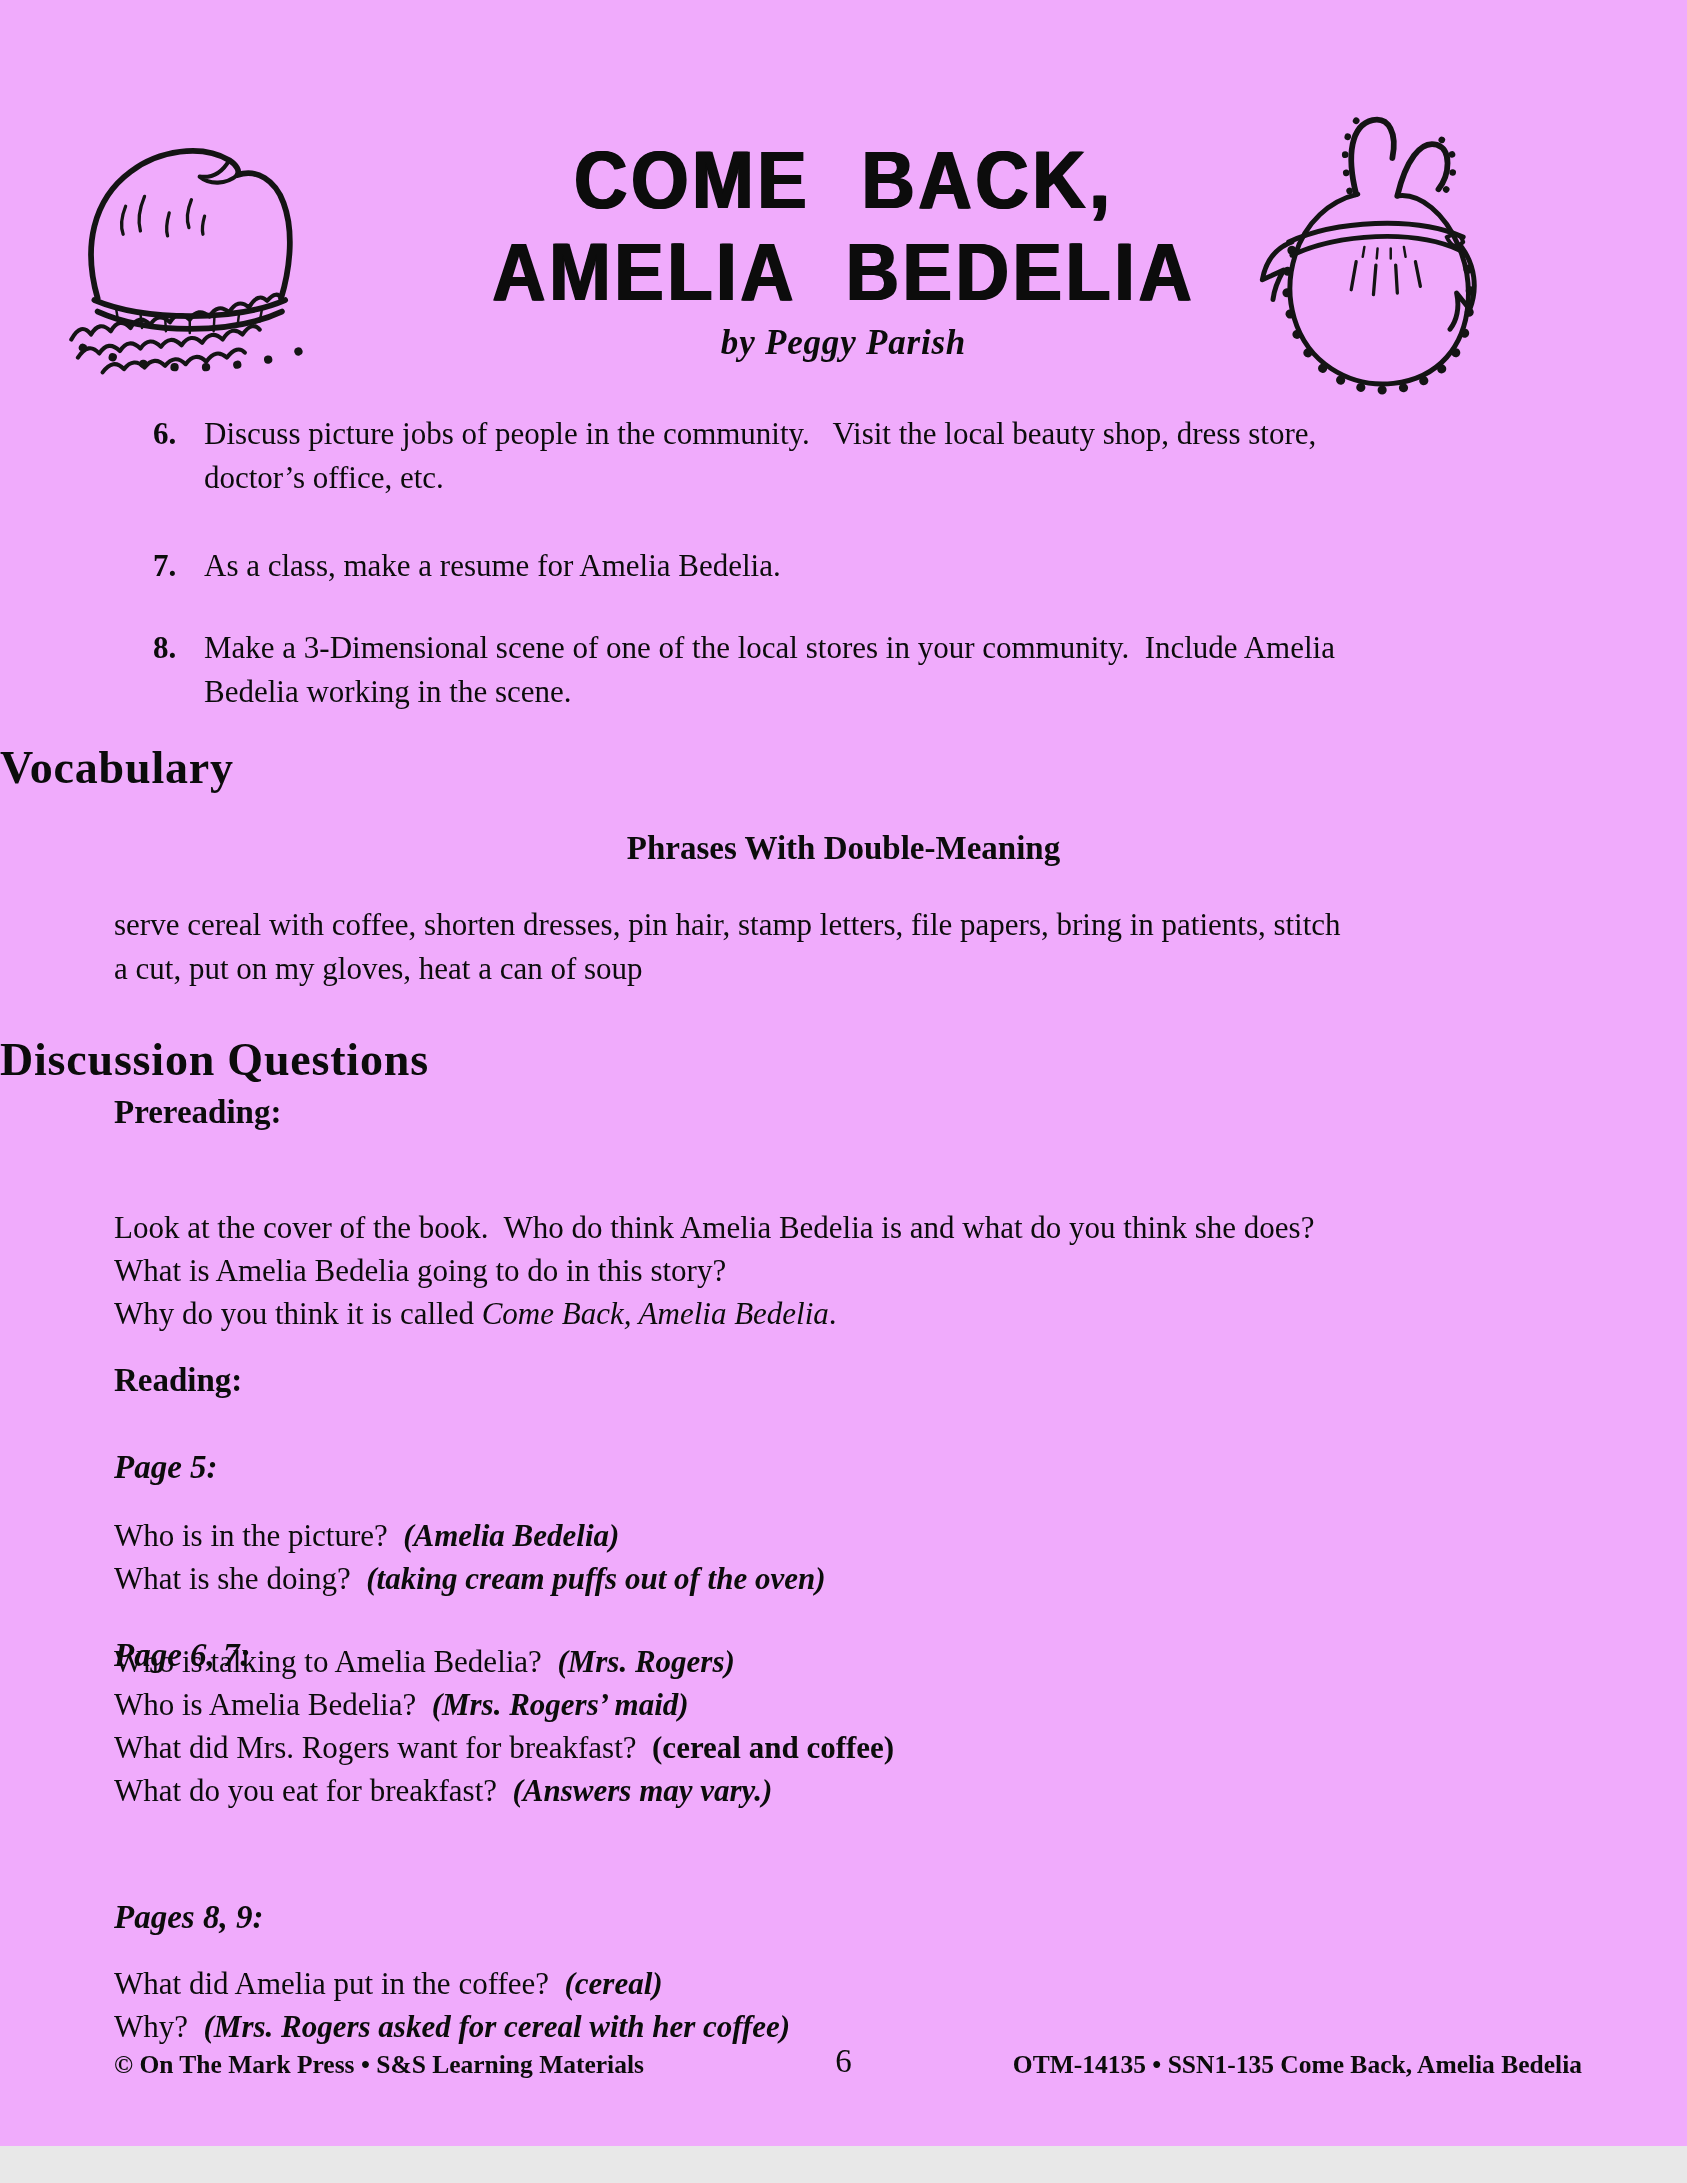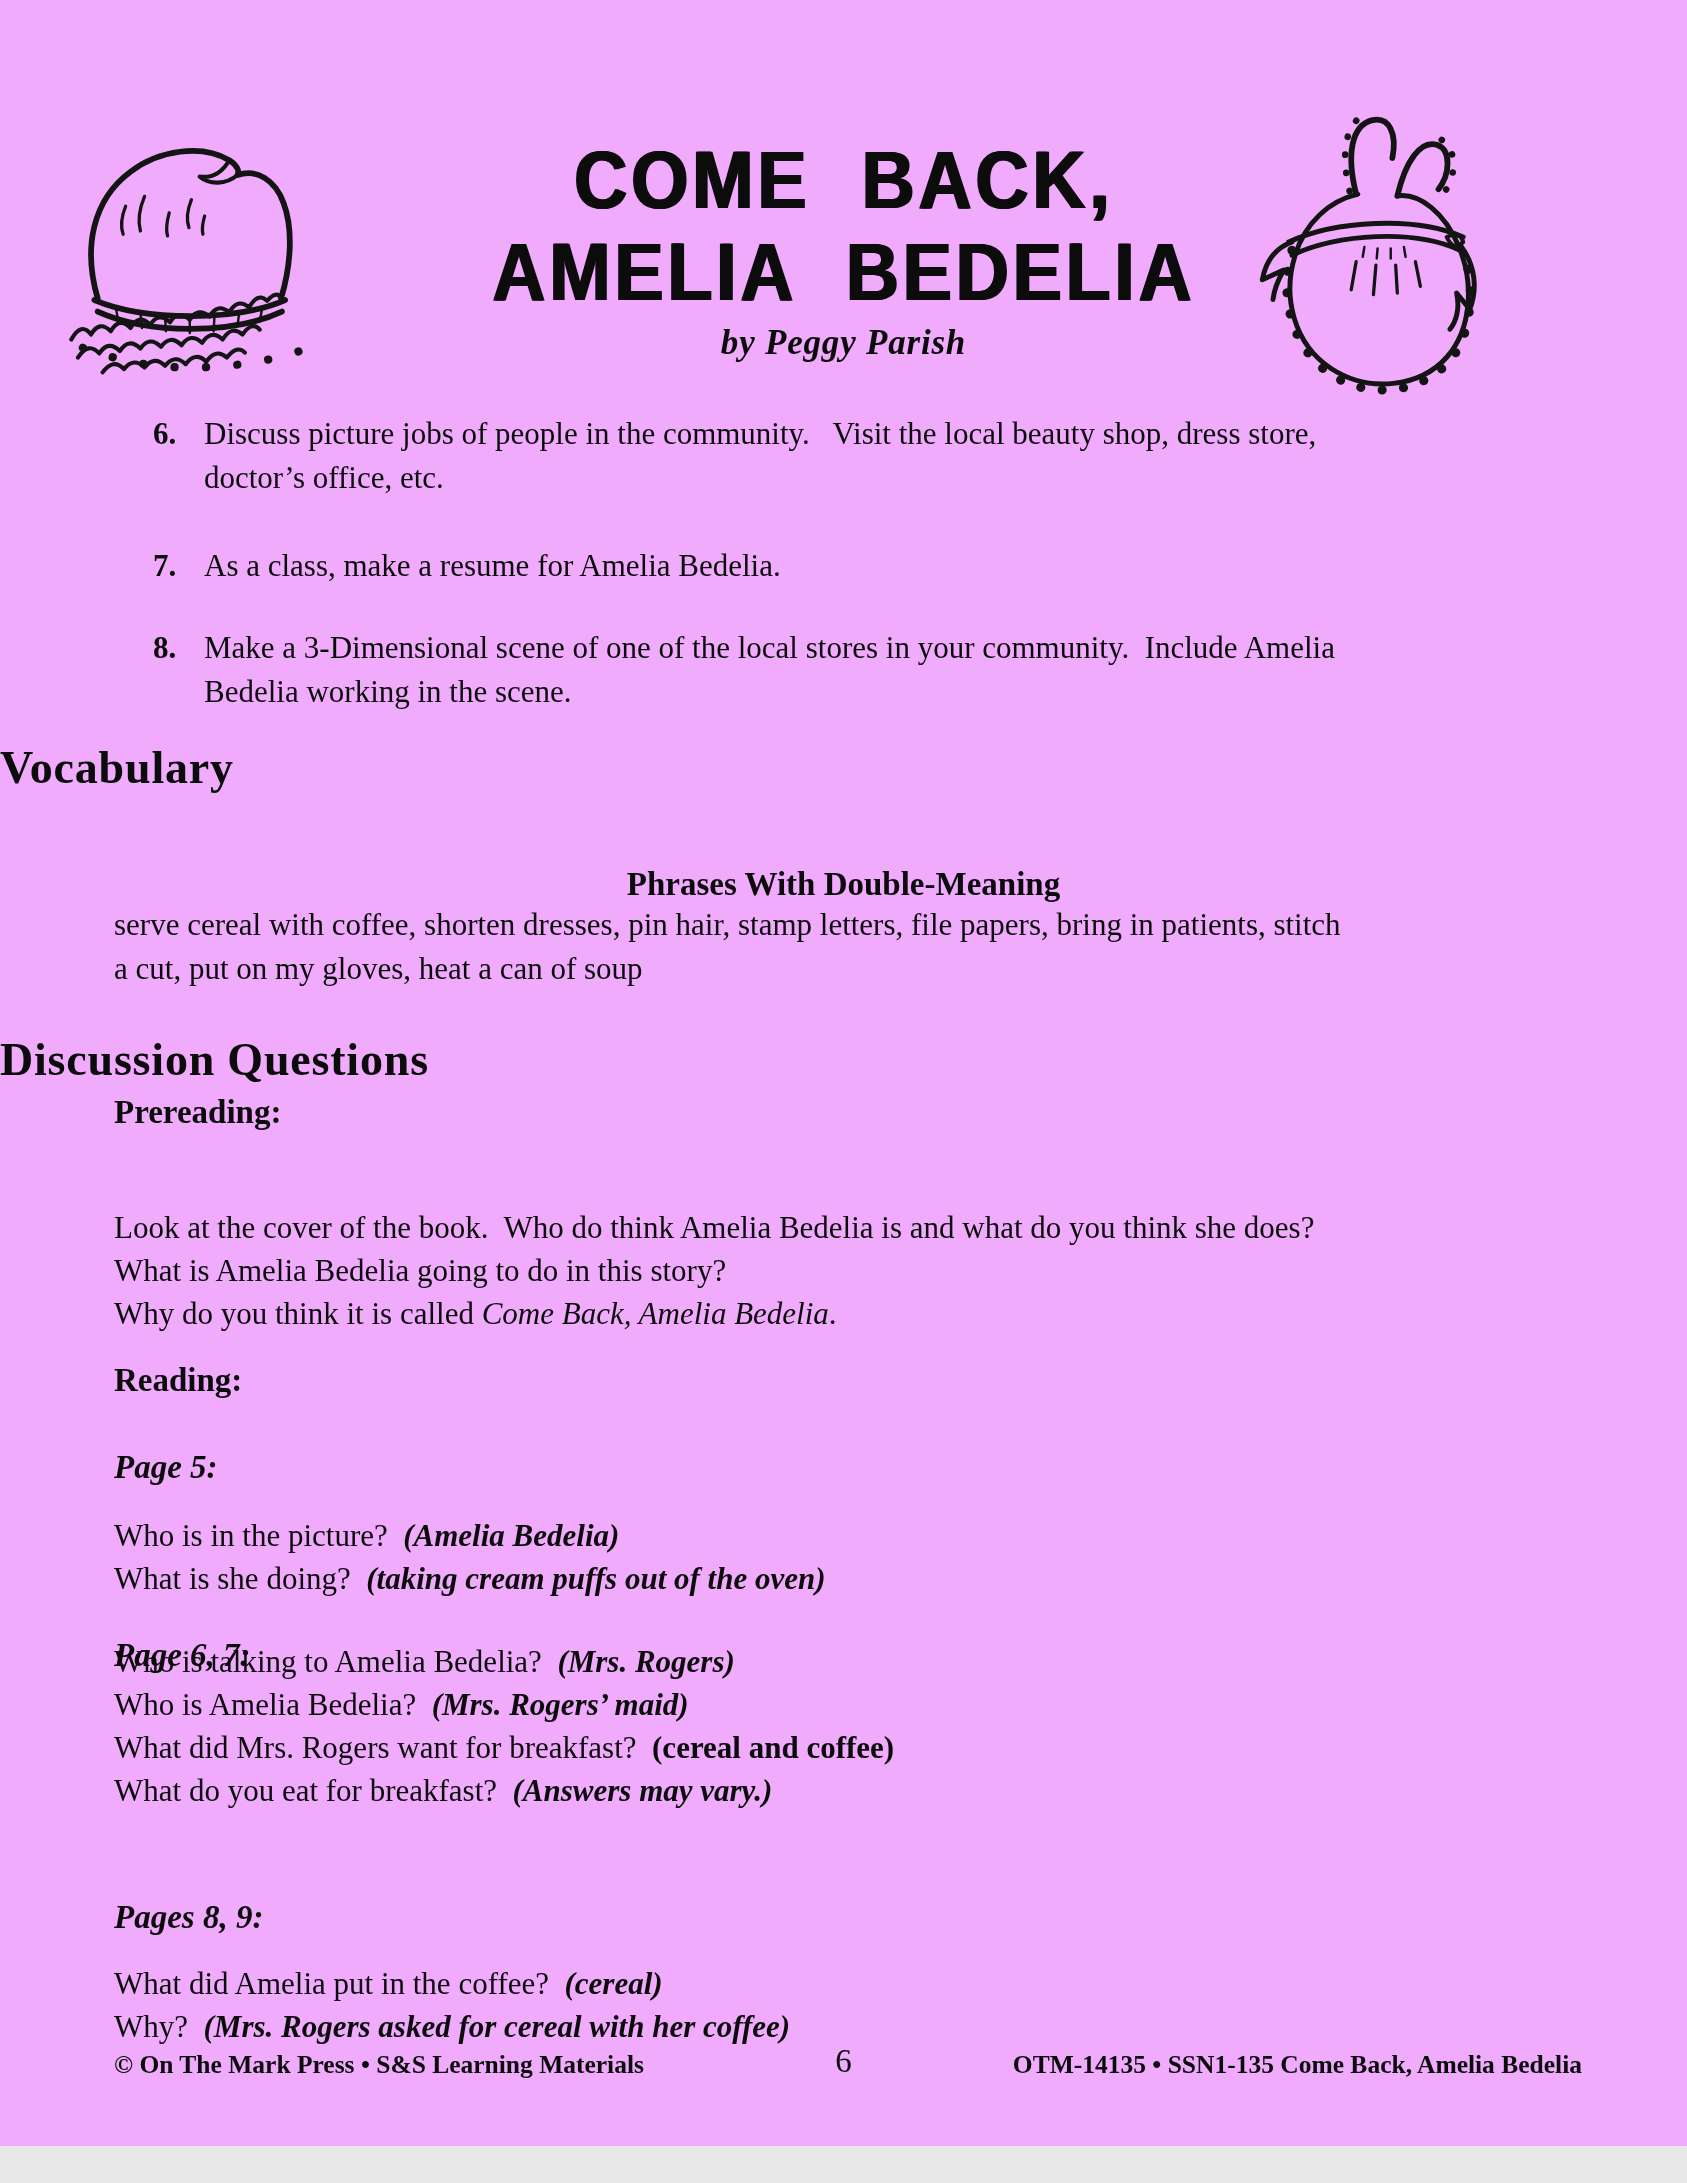--- a/index.html
+++ b/index.html
@@ -26,21 +26,21 @@
   .pre{white-space:pre-wrap;}
   .acts{position:absolute;left:153px;top:412px;width:1450px;font-size:31px;line-height:44px;}
   .act{display:flex;}
   .act + .act{margin-top:44px;}
   .act:last-child{margin-top:38px;}
   .act-num{width:51px;flex:none;font-weight:bold;}
   .h1{position:absolute;left:0;width:1687px;text-align:left;font-size:46px;line-height:49px;font-weight:bold;letter-spacing:0.8px;}
   #voc-h{top:743px;}
   #disc-h{top:1035px;}
   .h2{position:absolute;left:0;width:1687px;text-align:center;font-size:33px;line-height:38px;font-weight:bold;}
-  #voc-sub{top:829px;margin-top:36px;}
+  #voc-sub{top:829px;}
   .block{position:absolute;left:114px;width:1475px;font-size:31px;line-height:44px;}
   #phrases{top:903px;}
   .label{position:absolute;left:114px;font-size:33px;line-height:38px;font-weight:bold;}
   .label.it{font-style:italic;}
   #prereading-label{top:1093px;}
   #reading-label{top:1361px;}
   #page5-label{top:1448px;}
   #pages67-label{top:1636px;}
   #pages89-label{top:1898px;}
   .qblock{position:absolute;left:114px;width:1499px;font-size:31px;line-height:43px;}

